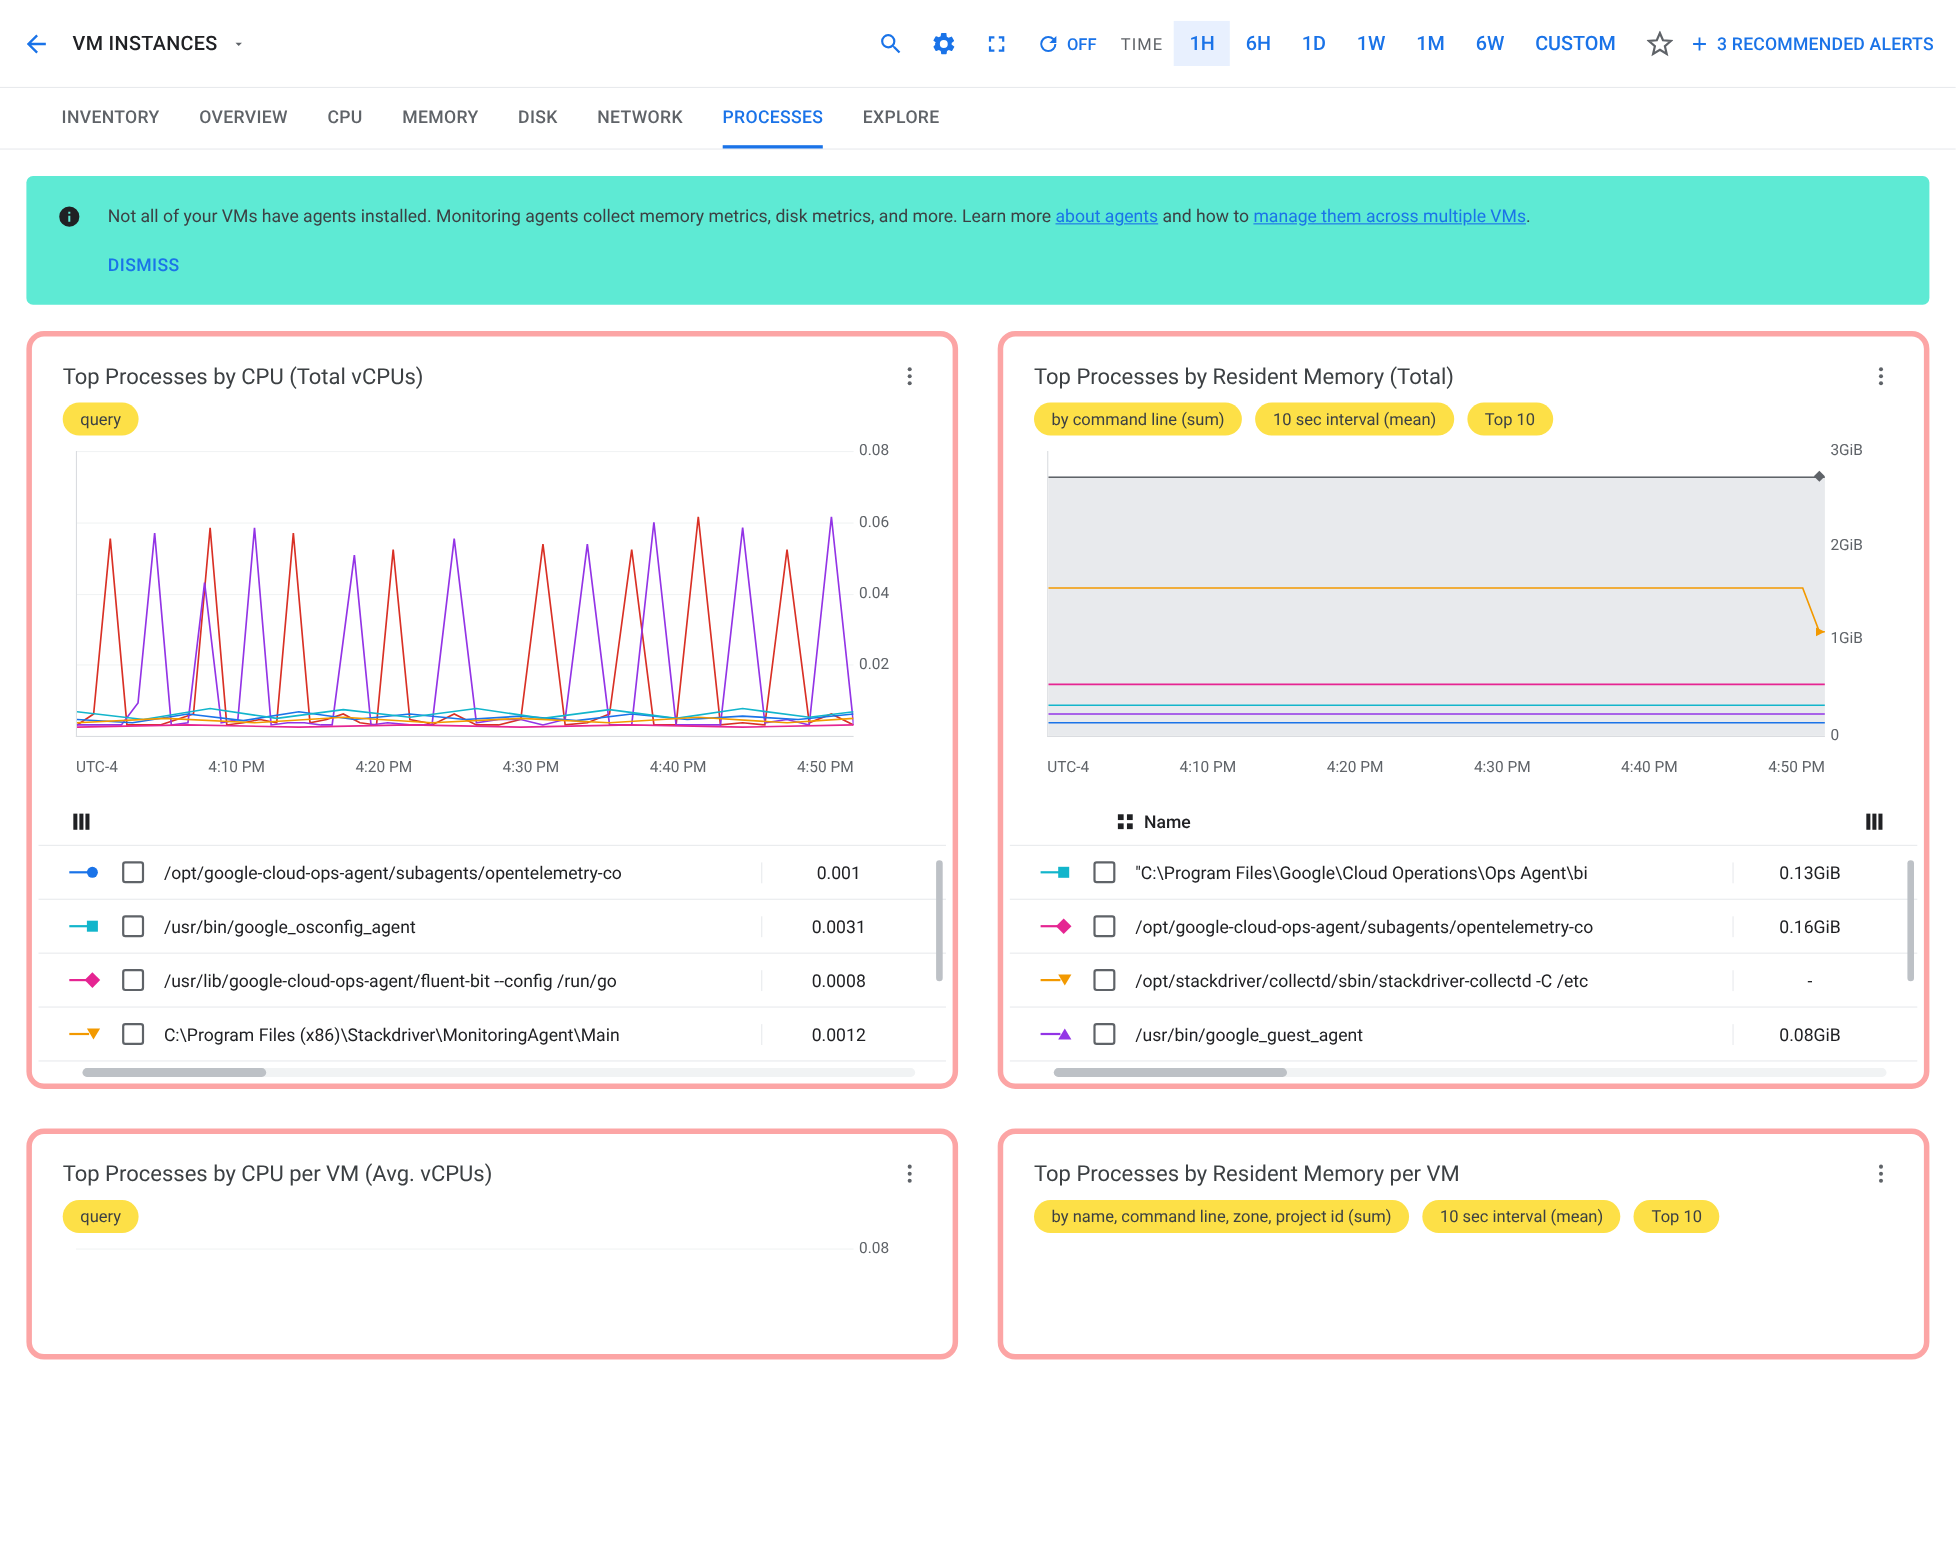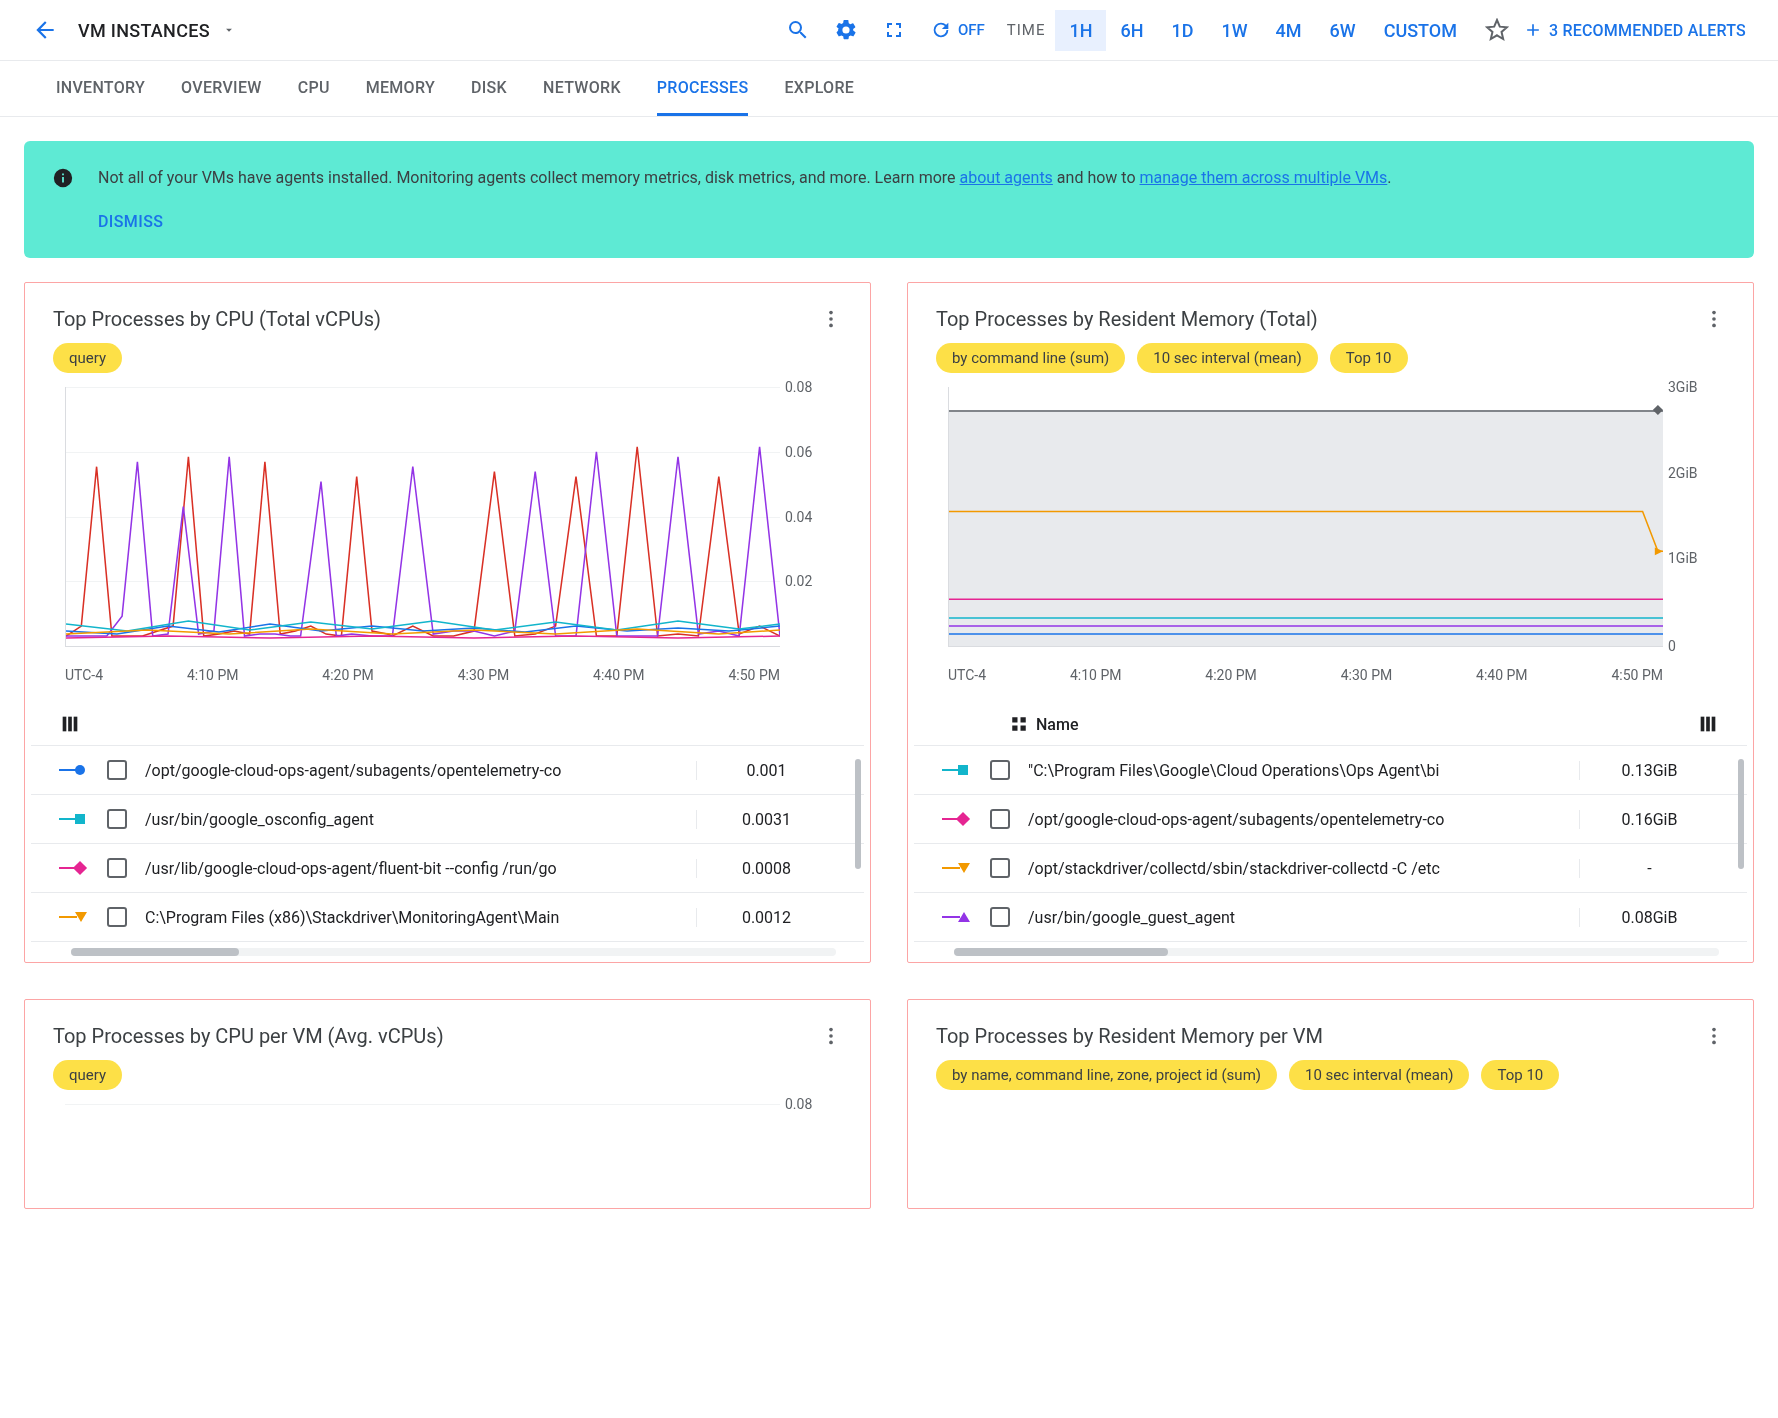--- a/index.html
+++ b/index.html
@@ -8,22 +8,22 @@
     font-size: 14px;
     color: #202124;
     background: #fff;
     width: 1778px;
   }
 
   
   .top-toolbar {
     display: flex;
     align-items: center;
-    height: 61px;
-    padding: 0 32px;
+    height: 80px;
+    padding: 0 20px;
     border-bottom: 1px solid #e8eaed;
   }
   .back-arrow { color: #1a73e8; cursor: pointer; margin-right: 20px; }
   .page-title-btn {
     display: flex;
     align-items: center;
     font-weight: 500;
     font-size: 18px;
     letter-spacing: 0.3px;
     cursor: pointer;
@@ -93,22 +93,22 @@
   .dismiss-link { display: block; color: #1a73e8; font-weight: 500; margin-top: 18px; font-size: 16px; cursor: pointer; letter-spacing: 0.4px;}
 
   
   .cards-grid {
     display: grid;
     grid-template-columns: 1fr 1fr;
     gap: 36px;
     padding: 0 24px 24px 24px;
   }
   .card {
-    border: 1px solid #fca5a5;
-    border-radius: 2px;
+    border: 5px solid #fca5a5;
+    border-radius: 16px;
     padding: 20px 0 0 0;
     overflow: hidden;
     position: relative;
   }
   .card-head {
     display: flex;
     align-items: center;
     padding: 4px 28px 12px 28px;
   }
   .card-title { font-size: 20px; color: #3c4043; flex: 1; }
@@ -228,21 +228,21 @@
         <path d="M17.65 6.35A7.95 7.95 0 0012 4a8 8 0 108 8h-2a6 6 0 11-1.76-4.24L13 11h7V4l-2.35 2.35z"></path>
       </svg>
     <span>OFF</span>
   </div>
   <span class="time-label">TIME</span>
   <div class="time-range">
     <span class="time-chip active">1H</span>
     <span class="time-chip">6H</span>
     <span class="time-chip">1D</span>
     <span class="time-chip">1W</span>
-    <span class="time-chip">4M</span>
+    <span class="time-chip">1M</span>
     <span class="time-chip">6W</span>
     <span class="time-chip">CUSTOM</span>
   </div>
   <span class="star-icon">
     <svg width="24" height="24" viewBox="0 0 24 24" fill="none" stroke="#5f6368" stroke-width="2">
         <path d="M12 17.27L18.18 21l-1.64-7.03L22 9.24l-7.19-.61L12 2 9.19 8.63 2 9.24l5.46 4.73L5.82 21z"></path>
       </svg>
   </span>
   <div class="rec-alerts">
     <svg width="20" height="20" viewBox="0 0 24 24" fill="#1a73e8">

